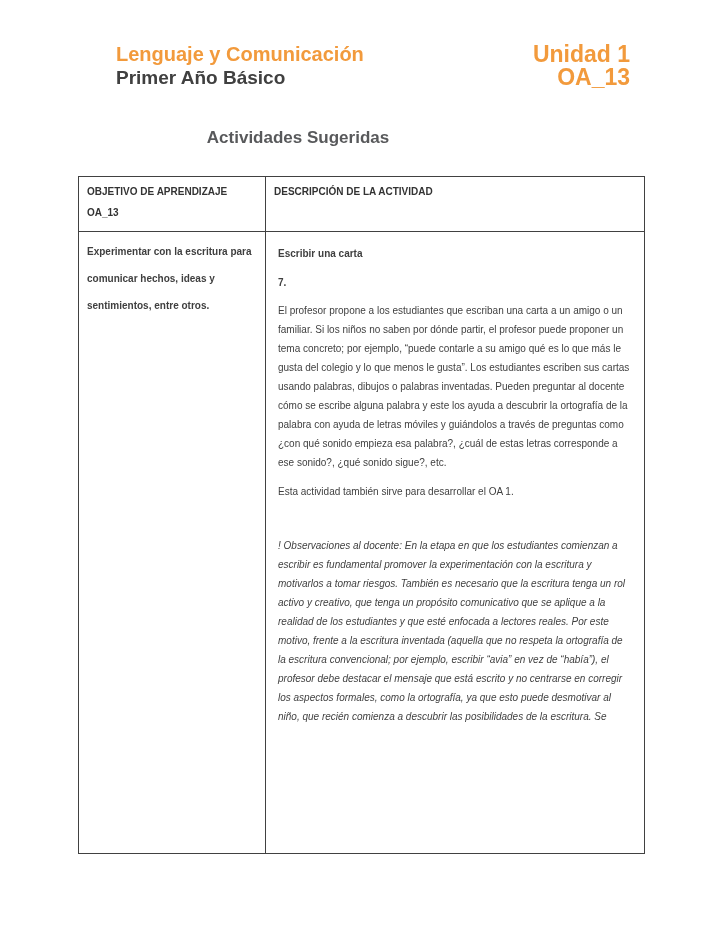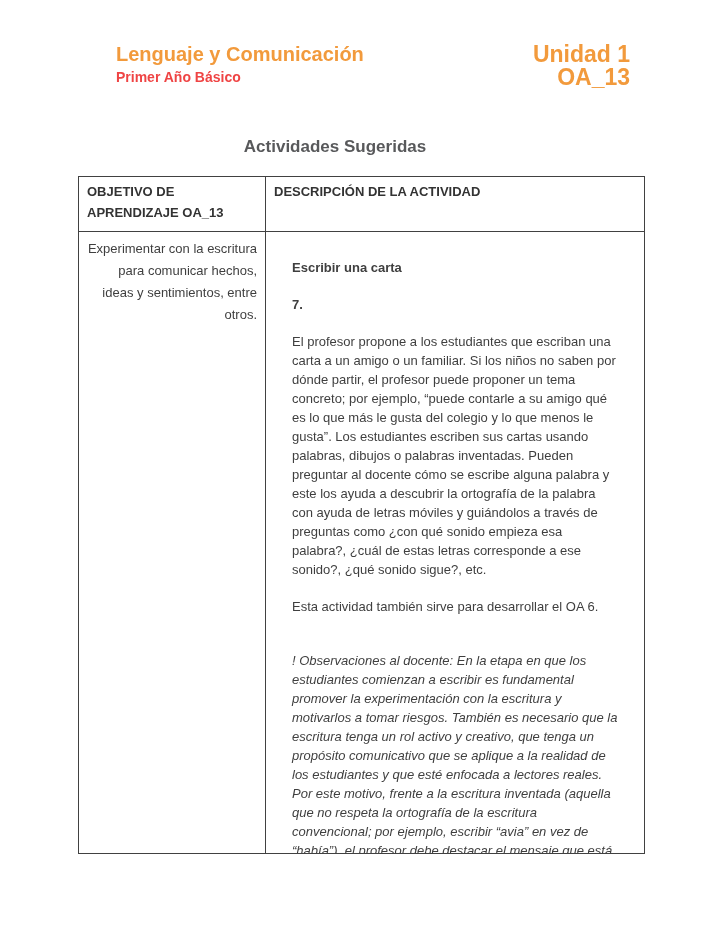--- a/index.html
+++ b/index.html
@@ -24,92 +24,90 @@
     align-items: flex-start;
   }
   .hdr-left .subject {
     color: #f29a3c;
     font-size: 20px;
     font-weight: bold;
     line-height: 24px;
     white-space: nowrap;
   }
   .hdr-left .grade {
-    color: #ef4444;
-    font-size: 14px;
+    color: #404040;
+    font-size: 19px;
     font-weight: bold;
     line-height: 23px;
     white-space: nowrap;
   }
   .hdr-right { text-align: right; padding-top: 1px; }
   .hdr-right .unit,
   .hdr-right .oa {
     color: #f29a3c;
     font-size: 23px;
     font-weight: bold;
     line-height: 23px;
     white-space: nowrap;
   }
 
   
   .page-title {
     position: absolute;
-    top: 137px;
+    top: 128px;
     left: 0;
     width: 596px;
     text-align: center;
     color: #58595b;
     font-size: 17px;
     font-weight: bold;
-    padding-left: 37px;
   }
 
   
   table.activity-table {
     position: absolute;
     top: 176px;
     left: 78px;
     width: 566px;
     border-collapse: collapse;
     table-layout: fixed;
   }
   .activity-table td {
     border: 1px solid #414141;
     vertical-align: top;
-    font-size: 13px;
+    font-size: 10px;
     color: #3f3f3f;
   }
   .col-obj  { width: 187px; }
   .col-desc { width: 379px; }
 
   td.th-cell {
     height: 46px;
     padding: 4px 8px;
     font-weight: bold;
     color: #333333;
     line-height: 21px;
   }
   td.th-desc { text-align: left; }
 
   td.objective-cell {
     padding: 6px 8px;
-    font-weight: normal;
-    line-height: 22px;
-    text-align: right;
+    font-weight: bold;
+    line-height: 27px;
   }
 
   td.description-cell { padding: 0; height: 621px; }
   .clip {
     box-sizing: border-box;
     height: 621px;
     overflow: hidden;
     padding: 8px 8px 0 8px;
     line-height: 19px;
   }
-  .clip p { margin: 18px; }
+  .clip p { margin: 4px; }
   .p-heading { font-weight: bold; margin-bottom: 10px !important; }
   .p-number  { font-weight: bold; margin-bottom: 9px !important; }
   .p-body    { margin-bottom: 10px !important; }
   .p-note    { margin-bottom: 0 !important; }
   .p-obs     { margin-top: 35px !important; font-style: italic; }
   .obs-label { font-weight: normal; font-style: italic; }
 </style>
 </head>
 <body>
 
@@ -138,21 +136,21 @@
         <td class="th-cell th-obj">OBJETIVO DE APRENDIZAJE OA_13</td>
         <td class="th-cell th-desc">DESCRIPCIÓN DE LA ACTIVIDAD</td>
       </tr>
       <tr>
         <td class="objective-cell">Experimentar con la escritura para comunicar hechos, ideas y sentimientos, entre otros.</td>
         <td class="description-cell">
           <div class="clip">
             <p class="p-heading">Escribir una carta</p>
             <p class="p-number">7.</p>
             <p class="p-body">El profesor propone a los estudiantes que escriban una carta a un amigo o un familiar. Si los niños no saben por dónde partir, el profesor puede proponer un tema concreto; por ejemplo, “puede contarle a su amigo qué es lo que más le gusta del colegio y lo que menos le gusta”. Los estudiantes escriben sus cartas usando palabras, dibujos o palabras inventadas. Pueden preguntar al docente cómo se escribe alguna palabra y este los ayuda a descubrir la ortografía de la palabra con ayuda de letras móviles y guiándolos a través de preguntas como ¿con qué sonido empieza esa palabra?, ¿cuál de estas letras corresponde a ese sonido?, ¿qué sonido sigue?, etc.</p>
-            <p class="p-note">Esta actividad también sirve para desarrollar el OA 6.</p>
+            <p class="p-note">Esta actividad también sirve para desarrollar el OA 1.</p>
             <p class="p-obs">
               <span class="obs-label">! Observaciones al docente:</span>
               <span class="obs-body">En la etapa en que los estudiantes comienzan a escribir es fundamental promover la experimentación con la escritura y motivarlos a tomar riesgos. También es necesario que la escritura tenga un rol activo y creativo, que tenga un propósito comunicativo que se aplique a la realidad de los estudiantes y que esté enfocada a lectores reales. Por este motivo, frente a la escritura inventada (aquella que no respeta la ortografía de la escritura convencional; por ejemplo, escribir “avia” en vez de “había”), el profesor debe destacar el mensaje que está escrito y no centrarse en corregir los aspectos formales, como la ortografía, ya que esto puede desmotivar al niño, que recién comienza a descubrir las posibilidades de la escritura. Se</span>
             </p>
           </div>
         </td>
       </tr>
     </tbody>
   </table>
 

